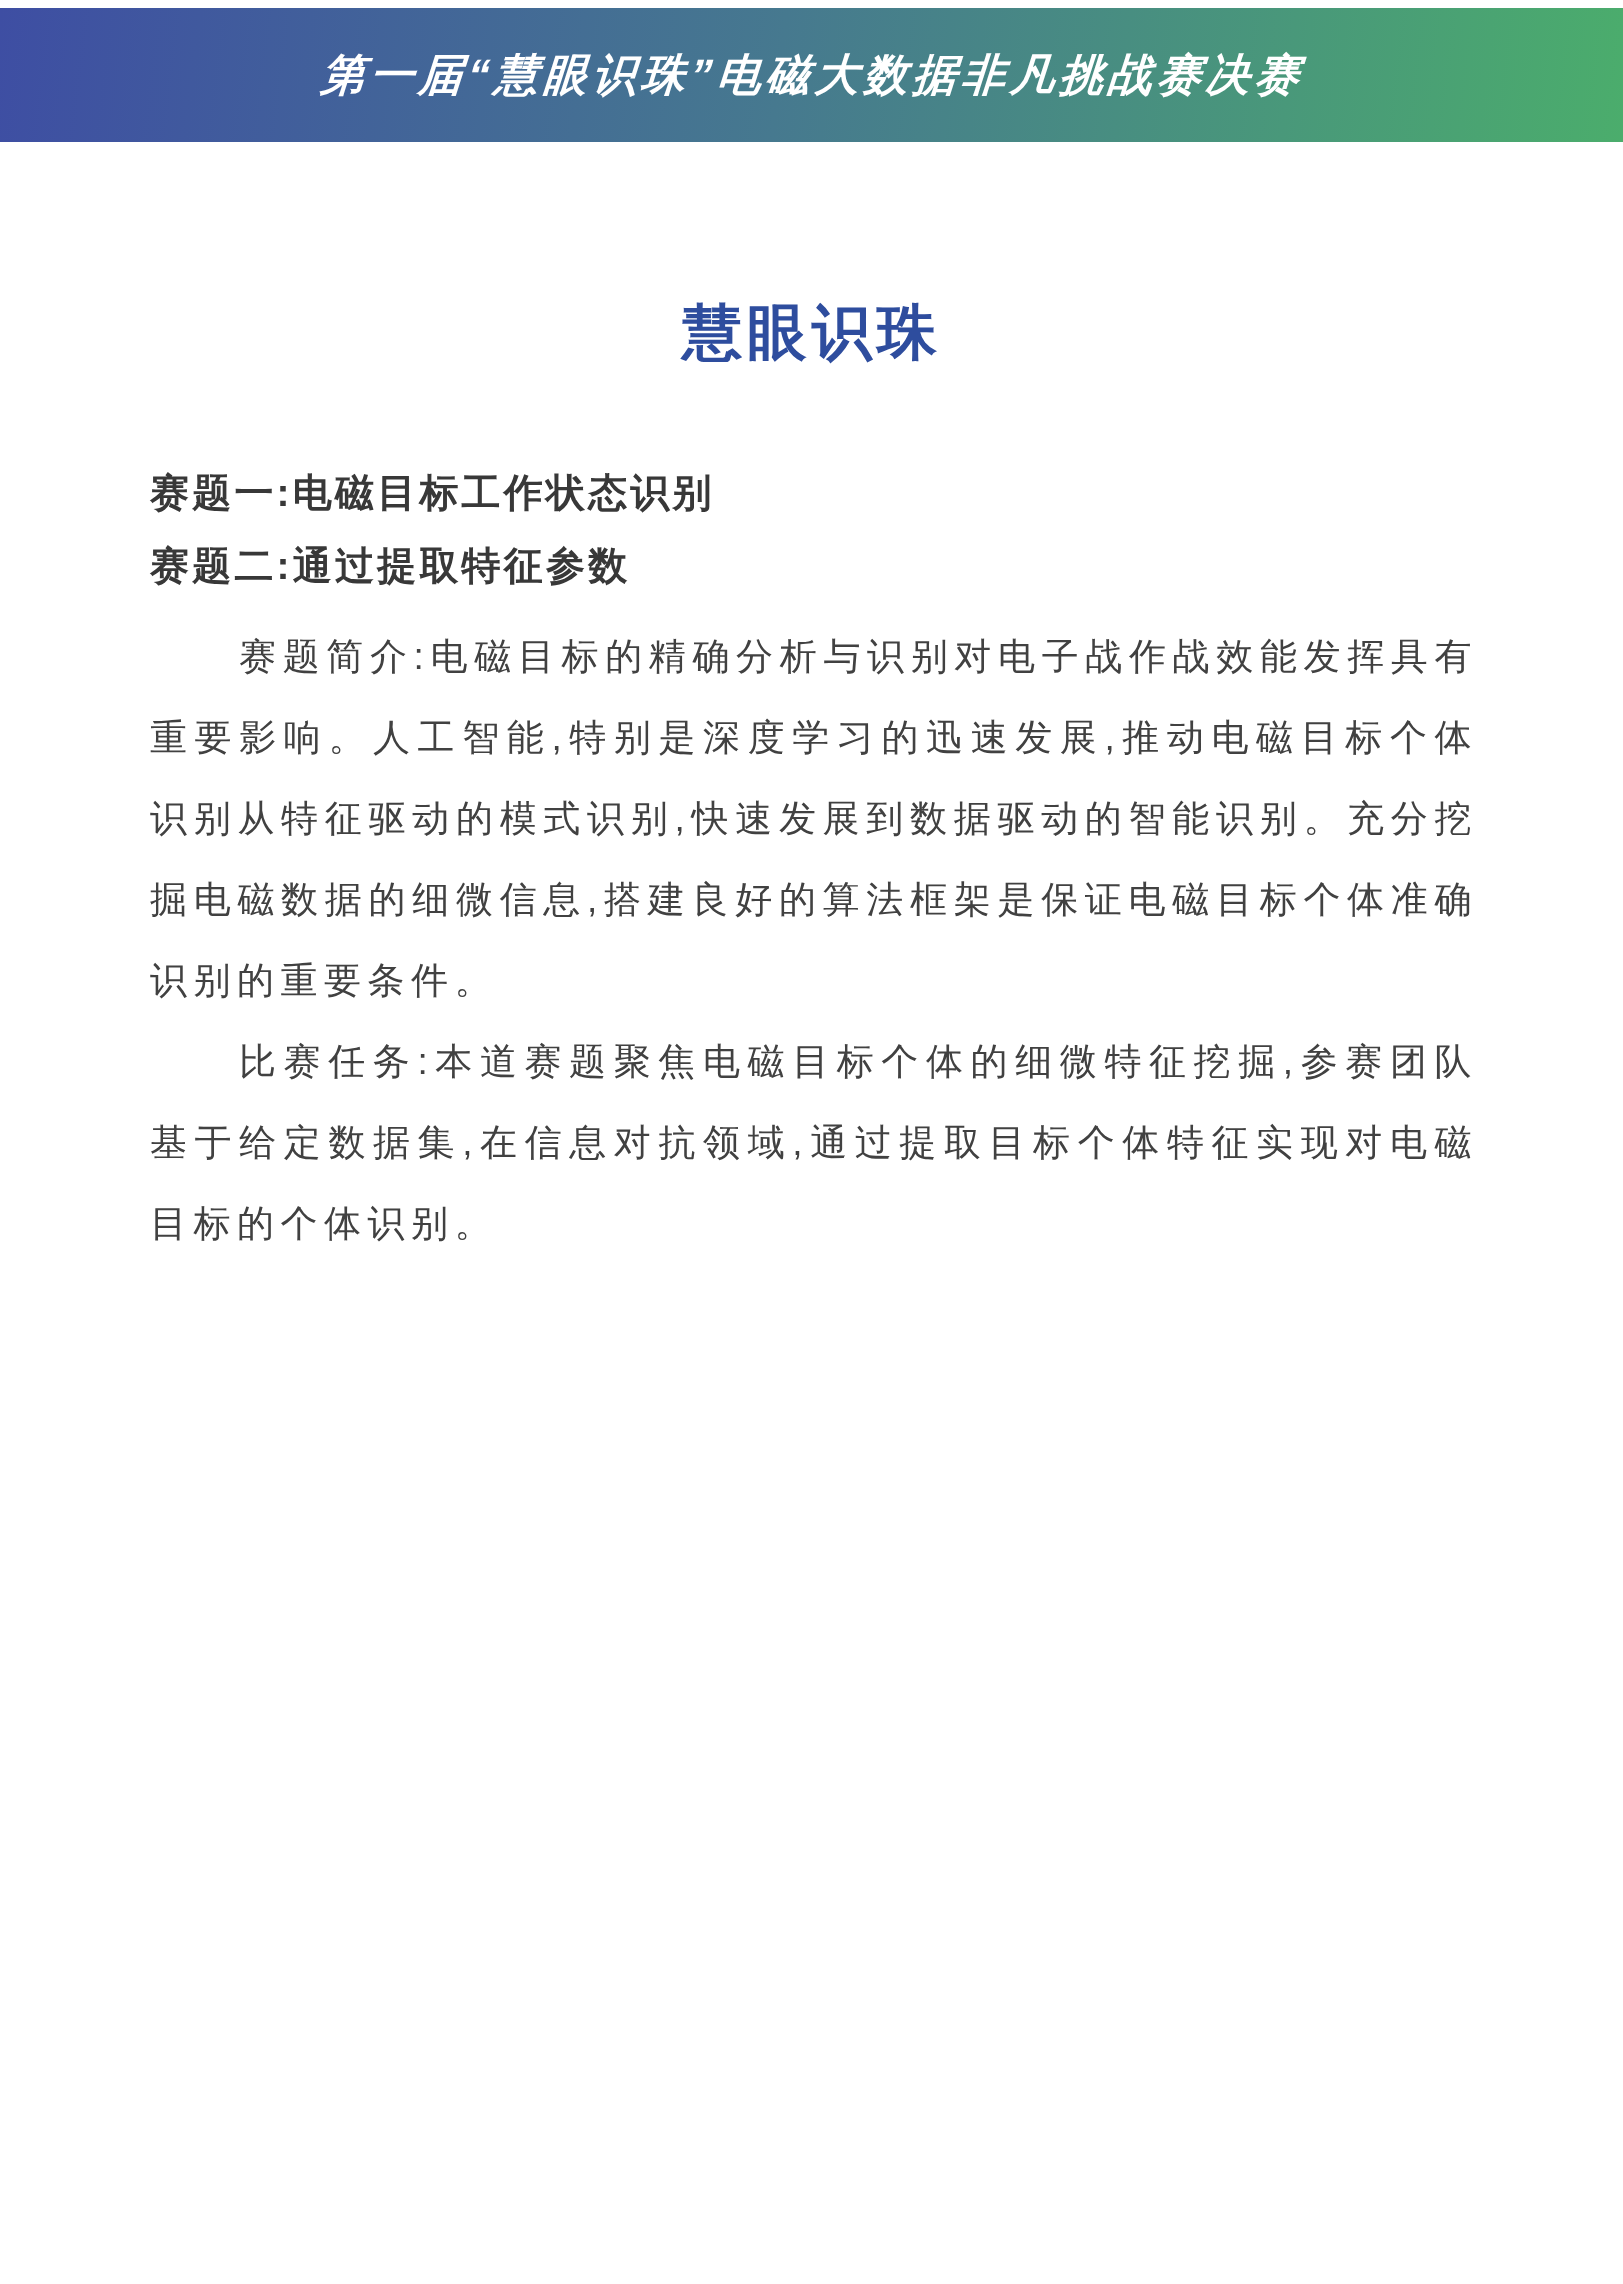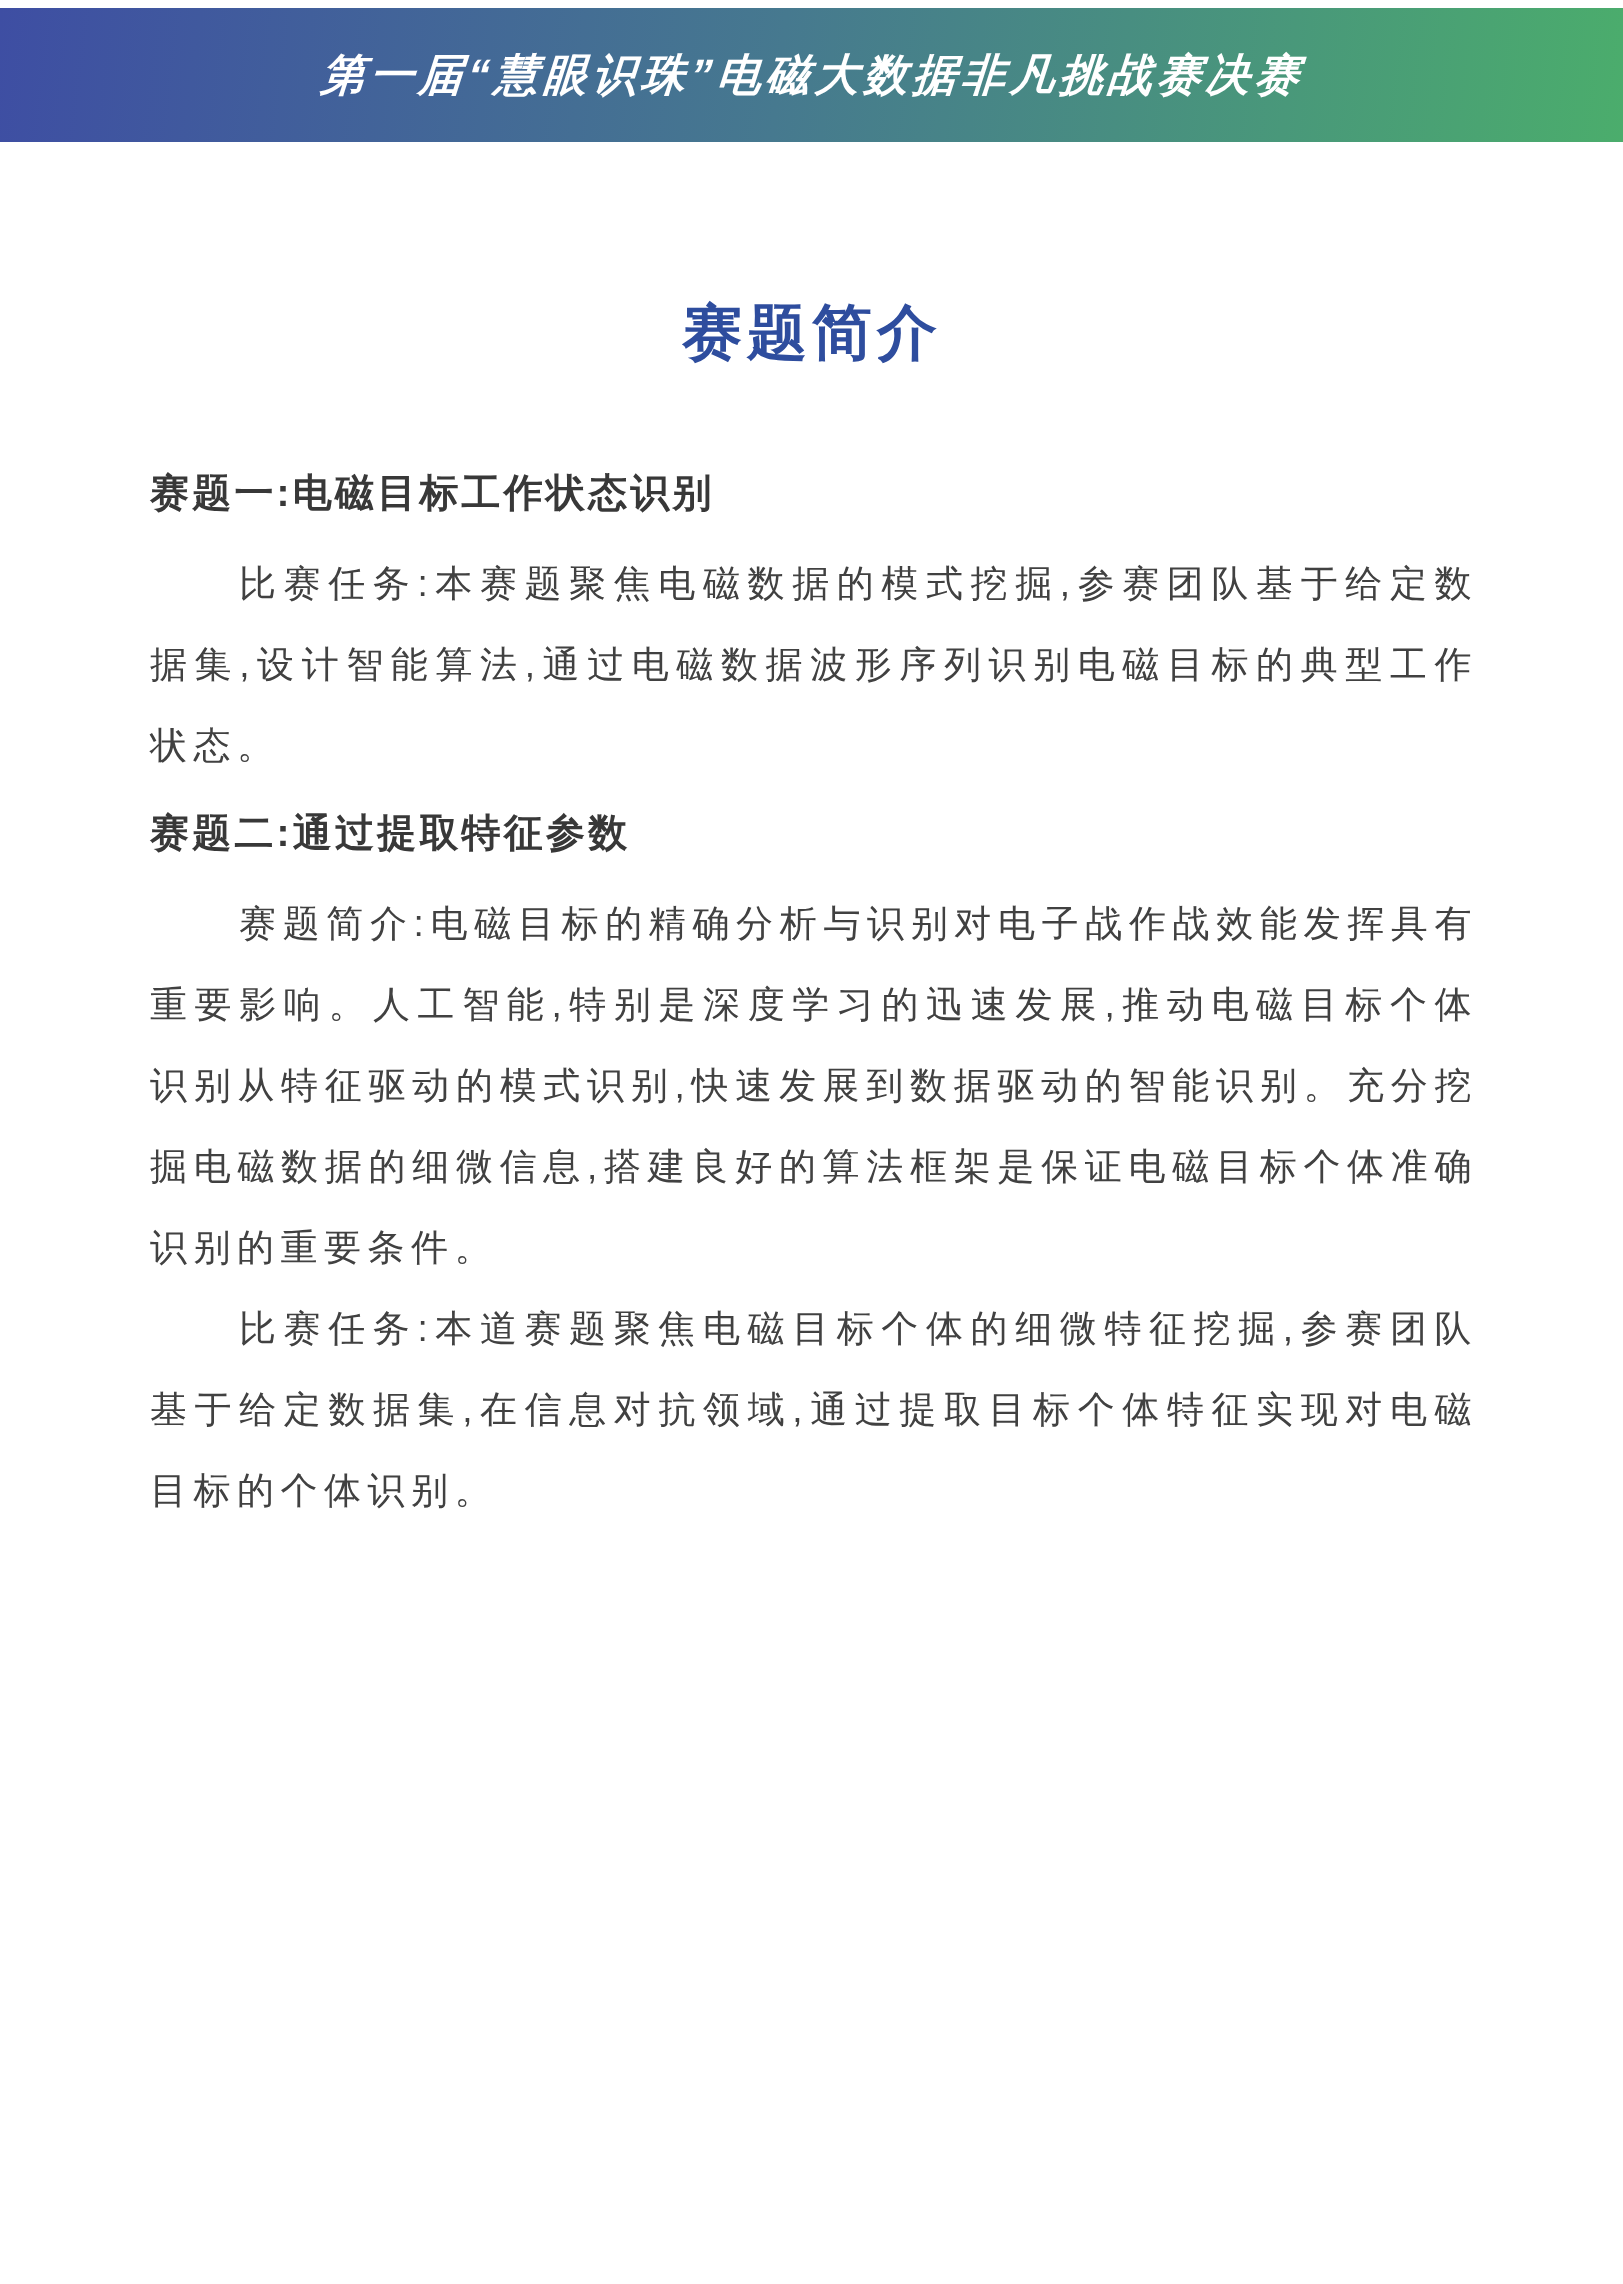--- a/index.html
+++ b/index.html
@@ -71,28 +71,27 @@
 </style>
 </head>
 <body>
 
 <div class="page">
 
   <div class="banner">
     <div class="banner-title">第一届“慧眼识珠”电磁大数据非凡挑战赛决赛</div>
   </div>
 
-  <h1 class="page-title">赛题简介</h1>
+  <h1 class="page-title">慧眼识珠</h1>
 
   <div class="content">
 
     <h2 class="section-heading">赛题一:电磁目标工作状态识别</h2>
 
 
-    <p class="body-paragraph">比赛任务:本赛题聚焦电磁数据的模式挖掘,参赛团队基于给定数据集,设计智能算法,通过电磁数据波形序列识别电磁目标的典型工作状态。</p>
 
     <h2 class="section-heading">赛题二:通过提取特征参数</h2>
 
     <p class="body-paragraph">赛题简介:电磁目标的精确分析与识别对电子战作战效能发挥具有重要影响。人工智能,特别是深度学习的迅速发展,推动电磁目标个体识别从特征驱动的模式识别,快速发展到数据驱动的智能识别。充分挖掘电磁数据的细微信息,搭建良好的算法框架是保证电磁目标个体准确识别的重要条件。</p>
 
     <p class="body-paragraph">比赛任务:本道赛题聚焦电磁目标个体的细微特征挖掘,参赛团队基于给定数据集,在信息对抗领域,通过提取目标个体特征实现对电磁目标的个体识别。</p>
 
   </div>
 
 </div>

